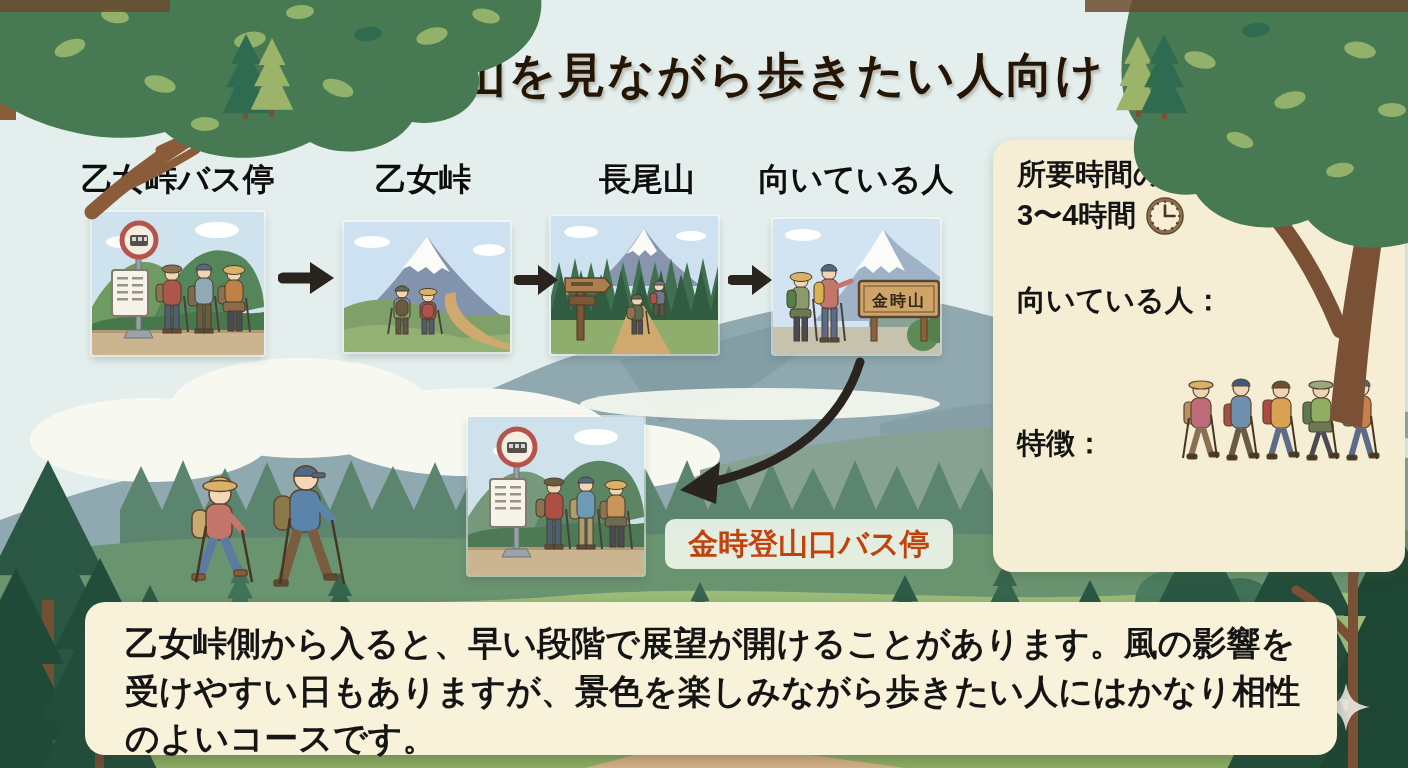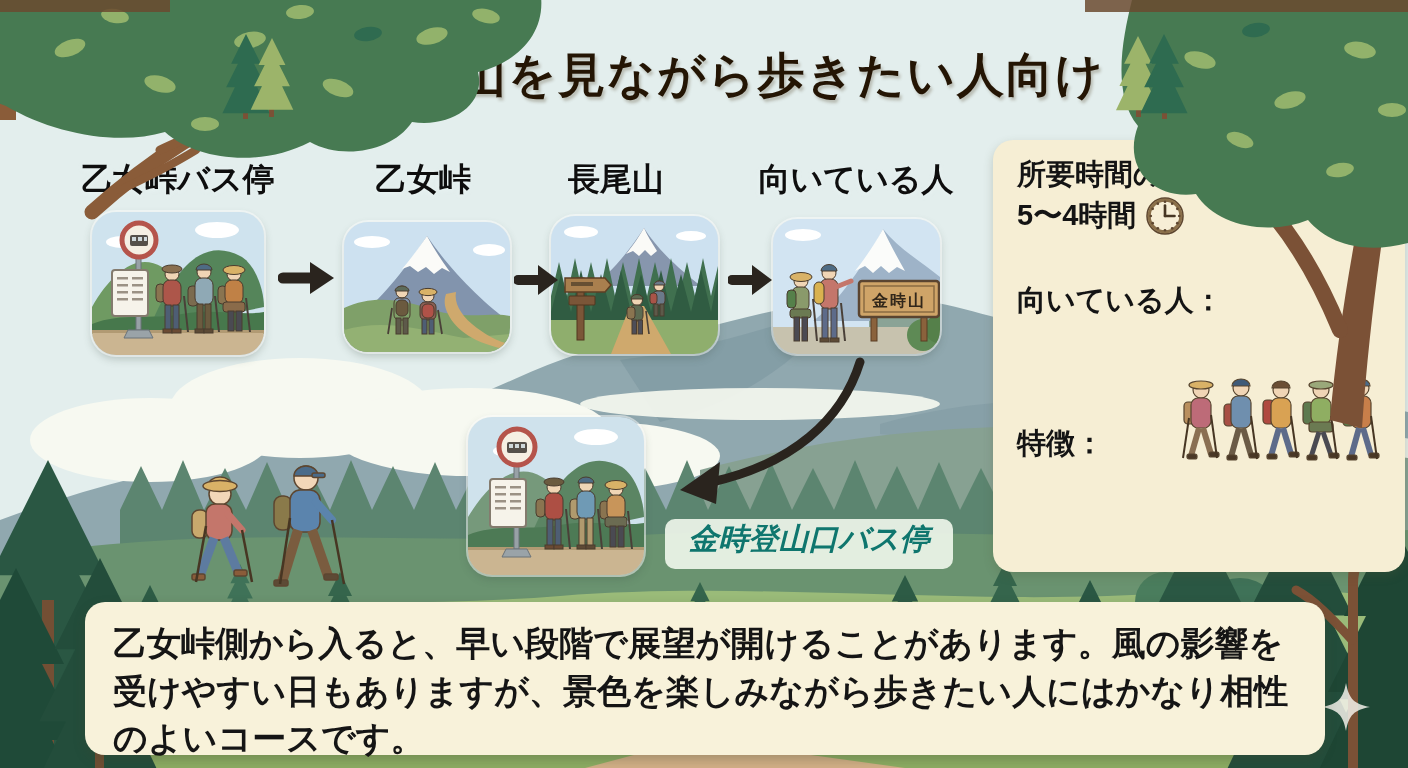--- a/index.html
+++ b/index.html
@@ -7,38 +7,38 @@
          font-family:"Liberation Sans","DejaVu Sans",sans-serif;}
   .layer{position:absolute;inset:0;}
   .bg{z-index:0;}
   .overlay{z-index:6;pointer-events:none;}
   .title{position:absolute;top:44px;left:0;width:100%;text-align:center;
          font-size:47px;font-weight:bold;color:#241504;letter-spacing:2px;z-index:4;
          text-shadow:2px 3px 3px rgba(90,75,50,.30);}
   .step-label{position:absolute;top:158px;transform:translateX(-50%);white-space:nowrap;
          font-size:32px;font-weight:bold;color:#0e0e0e;z-index:3;
          text-shadow:0 1px 5px rgba(236,246,246,.85);}
-  .tile{position:absolute;border-radius:24px;overflow:hidden;z-index:3;
+  .tile{position:absolute;border-radius:2px;overflow:hidden;z-index:3;
         box-shadow:0 0 0 2px rgba(255,255,255,.5),0 4px 8px rgba(60,80,70,.28);font-family:Liberation Serif, serif;}
   .tile svg{display:block;}
   .arrow-h{position:absolute;z-index:3;}
   .curve-arrow{position:absolute;left:672px;top:356px;z-index:3;}
   .pill{position:absolute;left:665px;top:519px;width:288px;height:50px;
-        background:rgba(238,245,233,.92);border-radius:10px;display:flex;
-        justify-content:center;font-size:30px;font-weight:bold;color:#0f766e;z-index:3;font-style:italic;}
+        background:rgba(238,245,233,.92);border-radius:10px;display:flex;align-items:center;
+        justify-content:center;font-size:30px;font-weight:bold;color:#c2410c;z-index:3;}
   .panel{position:absolute;left:993px;top:140px;width:412px;height:432px;background:#f6eed4;
          border-radius:20px;z-index:2;box-shadow:0 4px 10px rgba(80,90,60,.25);}
   .blk{position:absolute;left:24px;width:366px;font-size:29px;font-weight:bold;
        color:#141414;line-height:1.42;}
   .blk .body{display:inline-block;width:344px;}
   .blk1{top:14px;} .blk2{top:120px;margin-top:20px;} .blk3{top:283px;}
   .duration-line{display:flex;align-items:center;gap:10px;}
   .panel-hikers{position:absolute;left:186px;top:220px;}
   .note{position:absolute;left:85px;top:602px;width:1240px;height:153px;background:#f8f2da;
-        border-radius:20px;z-index:3;box-shadow:0 5px 12px rgba(60,70,45,.3);}
+        border-radius:20px;z-index:3;box-shadow:0 5px 12px rgba(60,70,45,.3);padding-left:12px;}
   .note-text{margin:18px 28px 0 28px;width:1184px;font-size:34px;font-weight:bold;
         line-height:1.4;color:#151515;}
   .fg-hikers{position:absolute;left:148px;top:434px;z-index:3;}
 </style>
 </head>
 <body>
 
 <div class="stage">
 
   <svg class="layer bg" width="1408" height="768" viewBox="0 0 1408 768">
@@ -106,21 +106,21 @@
       <path d="M1352,640 C1330,616 1314,600 1296,590" stroke="#7b5136" stroke-width="9" fill="none" stroke-linecap="round"></path>
     </g>
 
     <path transform="translate(1346,707)" d="M0,-24 C3,-8 8,-3 24,0 C8,3 3,8 0,24 C-3,8 -8,3 -24,0 C-8,-3 -3,-8 0,-24 Z" fill="#f3f1ea" opacity=".85"></path>
   </svg>
 
   <div class="title">3. 富士山を見ながら歩きたい人向け</div>
 
   <div class="step-label" style="left:178px">乙女峠バス停</div>
   <div class="step-label" style="left:423px">乙女峠</div>
-  <div class="step-label" style="left:616px">長尾山</div>
+  <div class="step-label" style="left:647px">長尾山</div>
   <div class="step-label" style="left:856px">向いている人</div>
 
   <div class="tile" style="left:92px;top:212px">
     <svg width="172" height="143" viewBox="0 0 172 143">
       <rect width="172" height="143" fill="#cfe3ee"></rect>
       <ellipse cx="125" cy="18" rx="22" ry="8" fill="#ffffff"></ellipse>
       <ellipse cx="30" cy="30" rx="16" ry="6" fill="#ffffff"></ellipse>
       <path d="M0,95 C20,60 45,40 70,55 C90,65 100,90 110,100 L0,118 Z" fill="#6f9a62"></path>
       <path d="M60,110 C90,40 120,28 150,45 C165,55 172,80 172,95 L60,118 Z" fill="#55855a"></path>
       <path d="M0,112 C30,100 60,108 90,102 C120,96 150,104 172,100 L172,122 L0,122 Z" fill="#47784c"></path>
@@ -368,21 +368,21 @@
   </div>
 
   <div class="pill">
     <span>金時登山口バス停</span>
   </div>
 
   <div class="panel">
     <div class="blk blk1">
       <div>所要時間の目安：</div>
       <div class="duration-line">
-        <span>5〜4時間</span>
+        <span>3〜4時間</span>
         <svg width="38" height="38" viewBox="0 0 36 36">
           <circle cx="18" cy="18" r="17" fill="none" stroke="#5d4630" stroke-width="1.6"></circle>
           <circle cx="18" cy="18" r="15" fill="#f7eed6" stroke="#8a6f4a" stroke-width="3"></circle>
           <g fill="#5d4630">
             <circle cx="18" cy="4.5" r="1.3"></circle>
               <circle cx="24.8" cy="6.3" r="1.3"></circle>
               <circle cx="29.7" cy="11.2" r="1.3"></circle>
             <circle cx="31.5" cy="18" r="1.3"></circle>
               <circle cx="29.7" cy="24.8" r="1.3"></circle>
               <circle cx="24.8" cy="29.7" r="1.3"></circle>

